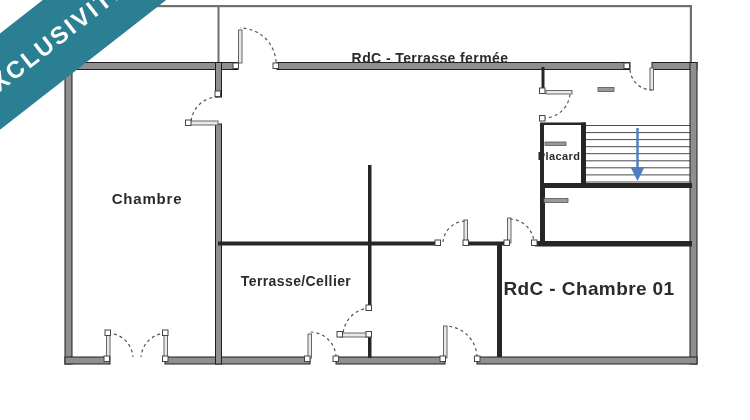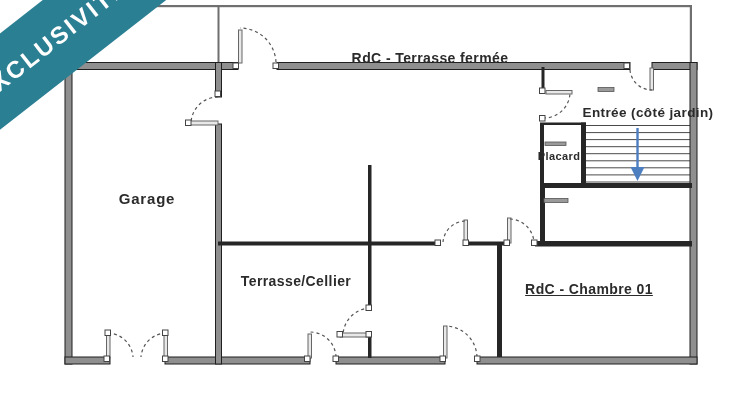--- a/index.html
+++ b/index.html
@@ -9,21 +9,21 @@
   }
   #plan-svg{position:absolute;left:0;top:0;}
   .room-label{
     position:absolute;transform:translate(-50%,-50%);
     font-weight:bold;font-size:13.5px;color:#2b2b2b;letter-spacing:.4px;
     white-space:nowrap;z-index:3;
   }
   .lbl-garage{font-size:15px;letter-spacing:.8px;}
   .lbl-terrasse{font-size:14px;margin-top:16px;}
   .lbl-placard{font-size:11px;}
-  .lbl-chambre{font-size:14px;text-decoration:underline;}
+  .lbl-chambre{font-size:19px;}
   #banner{
     position:absolute;left:52px;top:41px;width:310px;height:76px;
     transform:translate(-50%,-50%) rotate(-38deg);
     background:#2b7f93;z-index:5;
     display:flex;align-items:center;justify-content:center;
   }
   #banner span{
     color:#ffffff;font-weight:bold;font-size:24px;letter-spacing:2.5px;
   }
 </style>
@@ -140,23 +140,22 @@
       <rect x="162.5" y="330" width="5.5" height="5.5"></rect>
     </g>
 
     <g>
       <line x1="637.5" y1="128" x2="637.5" y2="169" stroke-width="2.4" stroke="#4d7ec0"></line>
       <polygon points="630.5,167 644.5,167 637.5,181" fill="#4d7ec0"></polygon>
     </g>
   </svg>
 
   <div class="room-label lbl-terrasse" style="left:430px;top:42px">RdC - Terrasse fermée</div>
-  <div class="room-label" style="left:648px;top:112px">Entrée (côté jardin)</div>
   <div class="room-label lbl-placard" style="left:559px;top:156px">Placard</div>
-  <div class="room-label lbl-garage" style="left:147px;top:198px">Garage</div>
+  <div class="room-label lbl-garage" style="left:147px;top:198px">Chambre</div>
   <div class="room-label" style="left:296px;top:281px;font-size:14px">Terrasse/Cellier</div>
   <div class="room-label lbl-chambre" style="left:589px;top:289px">RdC - Chambre 01</div>
 
   <div id="banner">
     <span>EXCLUSIVITÉ</span>
   </div>
 
 </div>
 
 </body></html>

